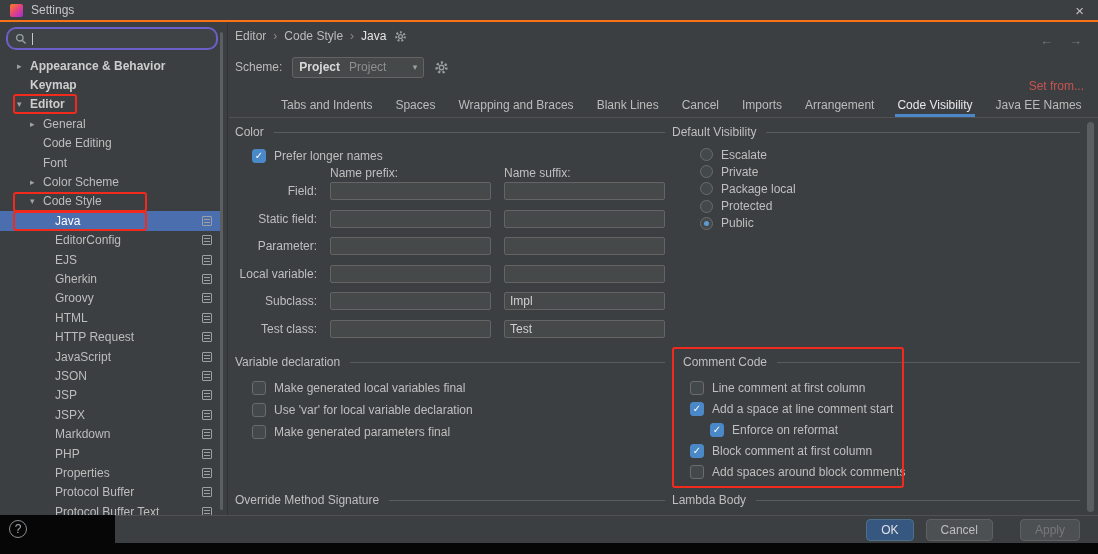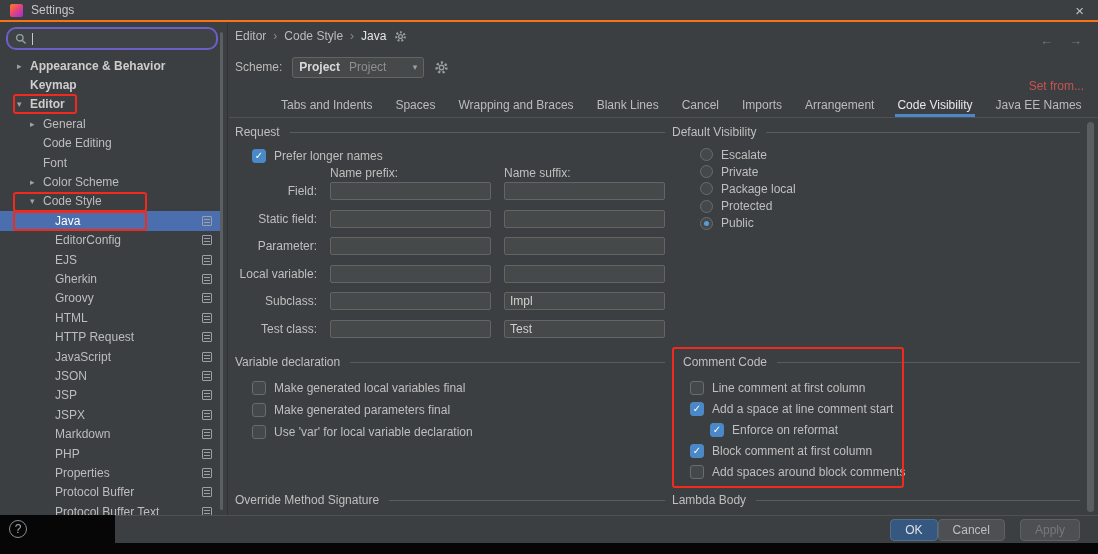--- a/index.html
+++ b/index.html
@@ -103,21 +103,21 @@
   .cb.checked .mark{display:block;}
   .cb.indent{margin-left:20px;}
 
   .pos-override-h{position:absolute;left:6px;top:471px;width:430px;}
   .pos-lambda-h{position:absolute;left:443px;top:471px;width:408px;}
 
   .main-sb{position:absolute;right:4px;top:100px;height:390px;width:7px;background:#5a5e60;border-radius:4px;}
 
   
   .footer{position:absolute;left:0;right:0;top:515px;height:28px;background:#3c3f41;border-top:1px solid #515151;
-    display:flex;align-items:center;justify-content:flex-end;gap:0;padding:0 18px;z-index:4;}
+    display:flex;align-items:center;justify-content:flex-end;gap:12px;padding:0 18px;z-index:4;}
   .btn{height:22px;padding:0 14px;border-radius:4px;display:flex;align-items:center;cursor:pointer;
     font:12px "Liberation Sans",sans-serif;}
   .btn-ok{background:#365880;border:1px solid #4c708c;color:#dfe1e5;}
   .btn-cancel{background:#4c5052;border:1px solid #5e6062;color:#bfbfbf;}
   .btn-apply{background:#4c5052;border:1px solid #5e6062;color:#787878;cursor:default;margin-left:15px;}
   .black-corner{position:absolute;left:0;top:515px;width:115px;height:39px;background:#060606;z-index:5;}
   .black-strip{position:absolute;left:0;right:0;top:543px;height:11px;background:#060606;z-index:5;}
   .help-btn{position:absolute;left:9px;top:520px;width:18px;height:18px;border:1px solid #8a8f92;border-radius:50%;
     color:#a8adb0;display:flex;align-items:center;justify-content:center;z-index:6;cursor:pointer;}
 
@@ -316,21 +316,21 @@
         <span class="tab">Wrapping and Braces</span>
         <span class="tab">Blank Lines</span>
         <span class="tab">Cancel</span>
         <span class="tab">Imports</span>
         <span class="tab">Arrangement</span>
         <span class="tab selected">Code Visibility</span>
         <span class="tab">Java EE Names</span>
       </div>
 
     <div class="sec-header pos-naming-h">
-      <span>Request</span>
+      <span>Color</span>
       <span class="rule"></span>
     </div>
     <div class="pos-naming-cb">
 
     <label class="cb checked">
           <span class="box">
             <span class="mark">✓</span>
           </span>
           <span>Prefer longer names</span>
         </label>
@@ -417,25 +417,25 @@
       <span class="rule"></span>
     </div>
     <div class="pos-var-cbs">
 
     <label class="cb">
           <span class="box"></span>
           <span>Make generated local variables final</span>
         </label>
         <label class="cb">
           <span class="box"></span>
-          <span>Make generated parameters final</span>
+          <span>Use 'var' for local variable declaration</span>
         </label>
         <label class="cb">
           <span class="box"></span>
-          <span>Use 'var' for local variable declaration</span>
+          <span>Make generated parameters final</span>
         </label>
       </div>
 
     <div class="sec-header pos-comment-h">
       <span>Comment Code</span>
       <span class="rule"></span>
     </div>
     <div class="pos-comment-cbs">
 
     <label class="cb">

